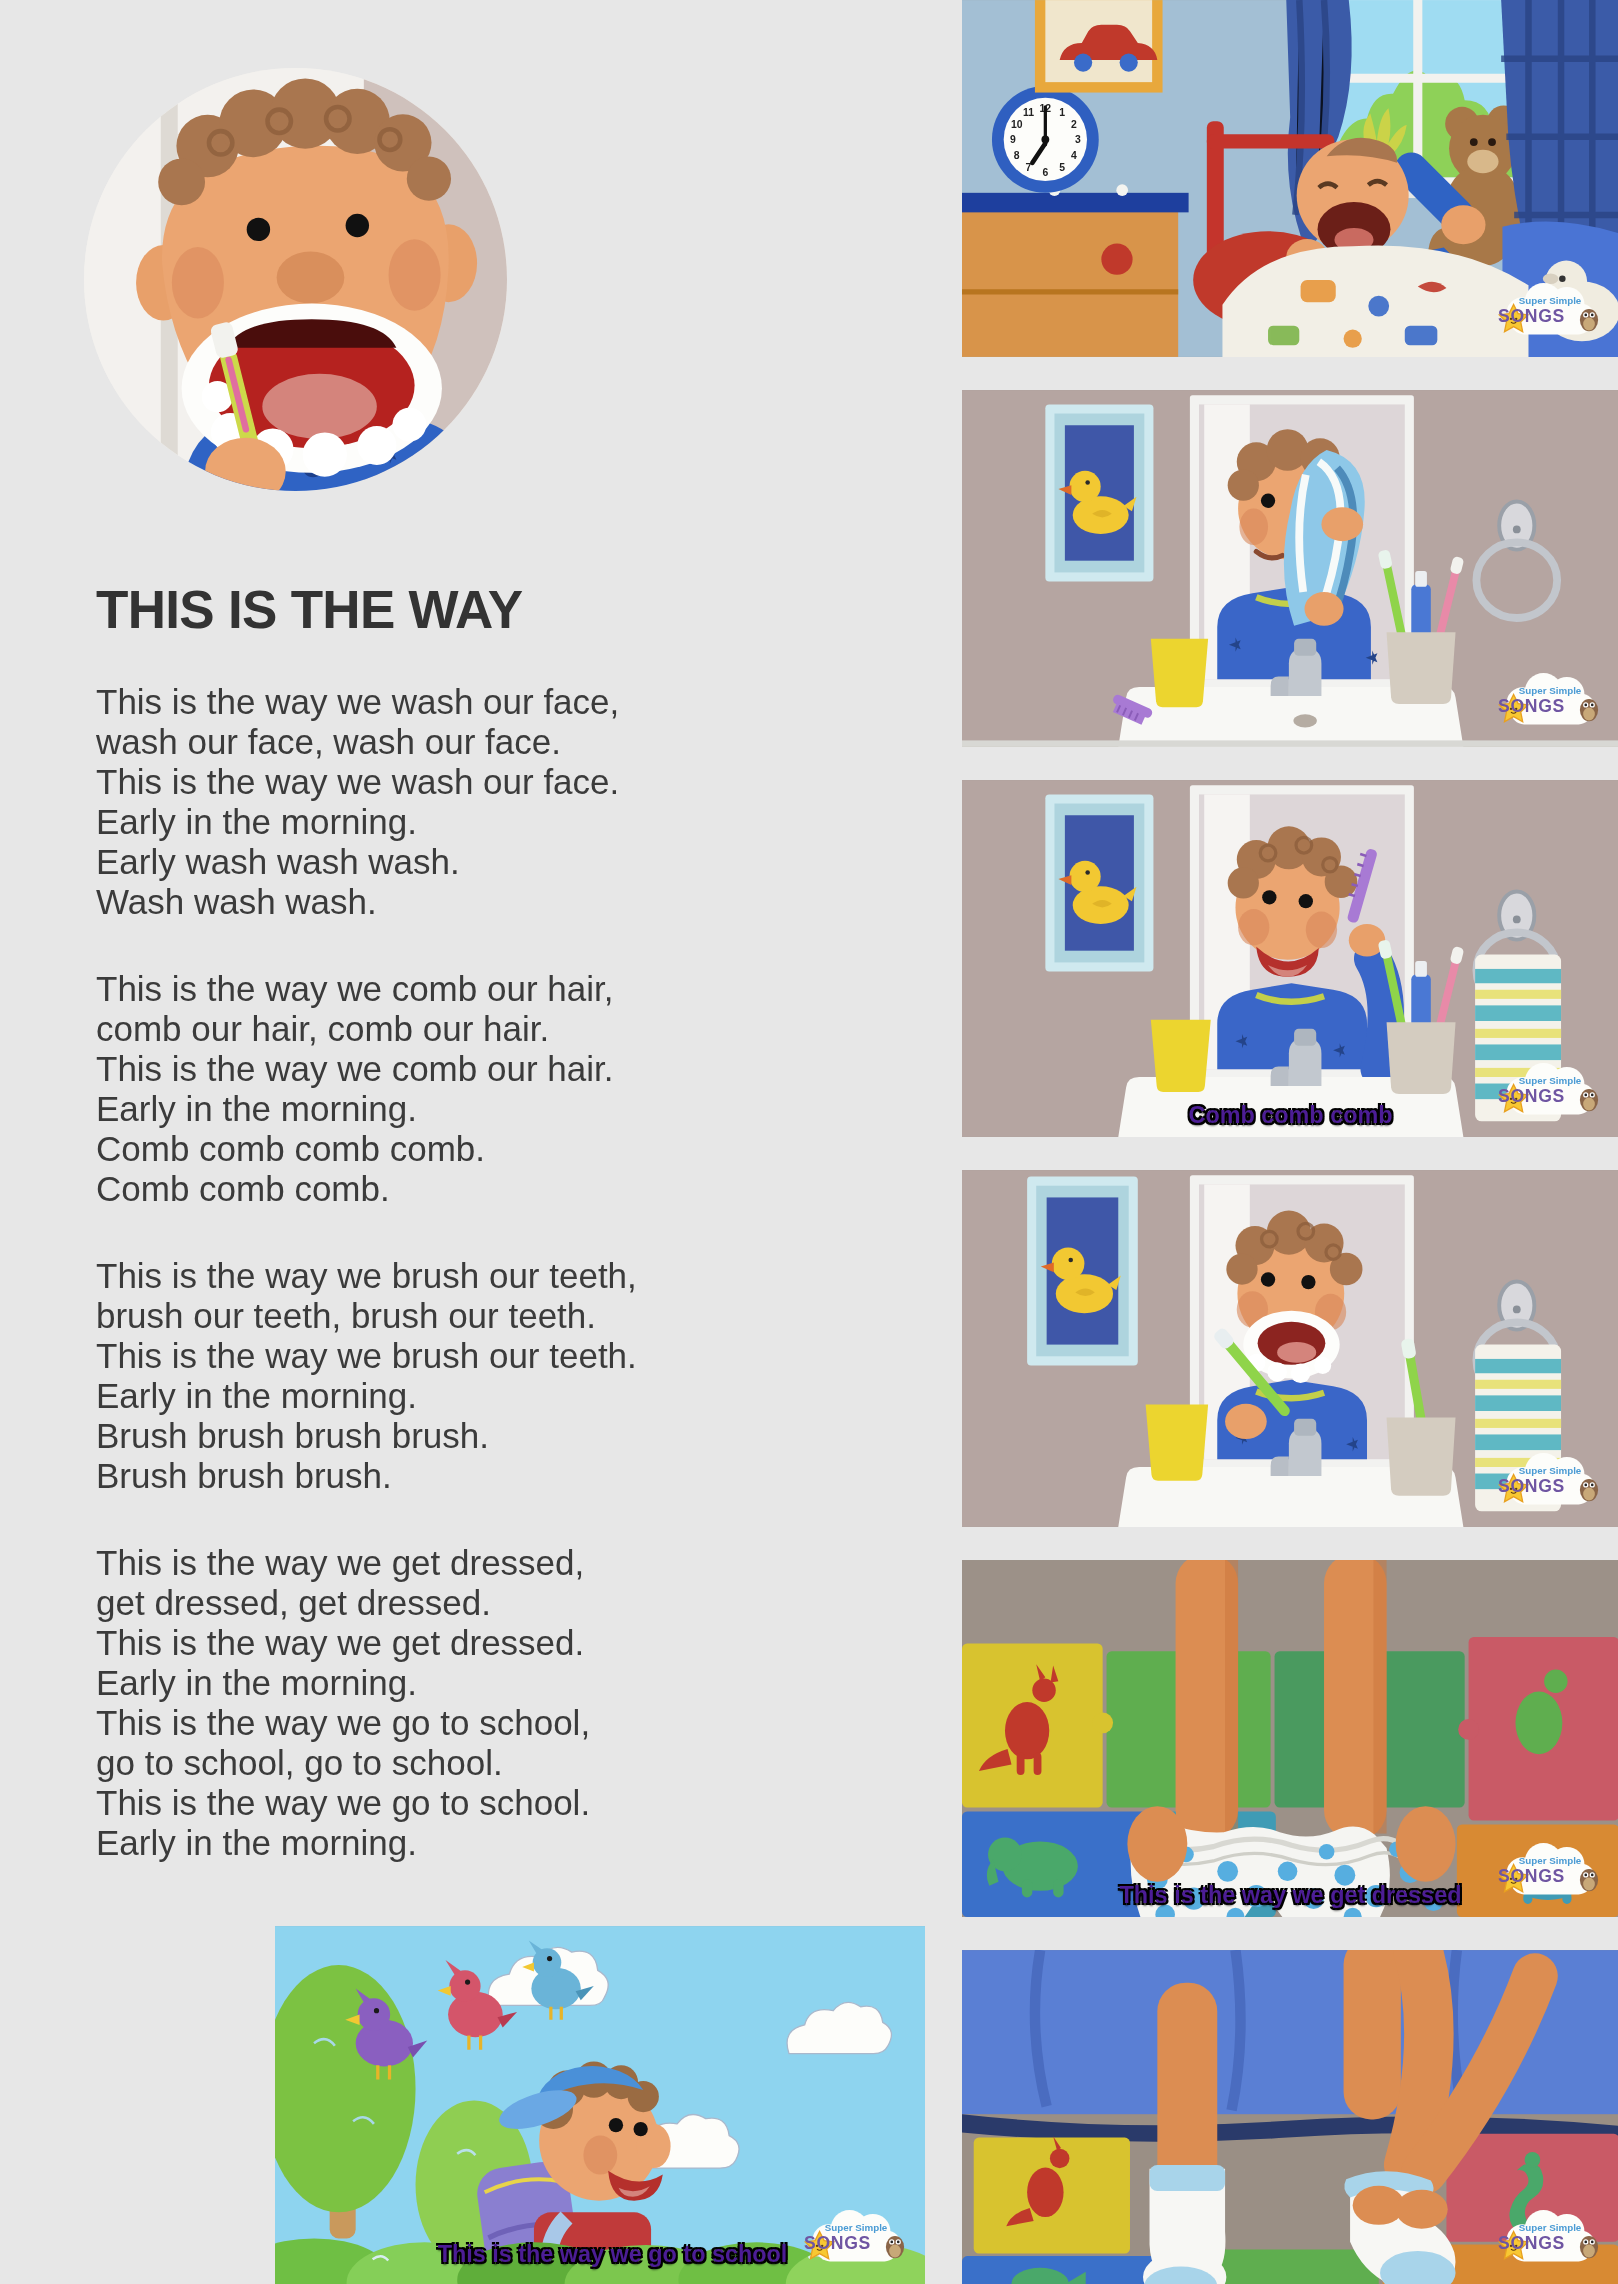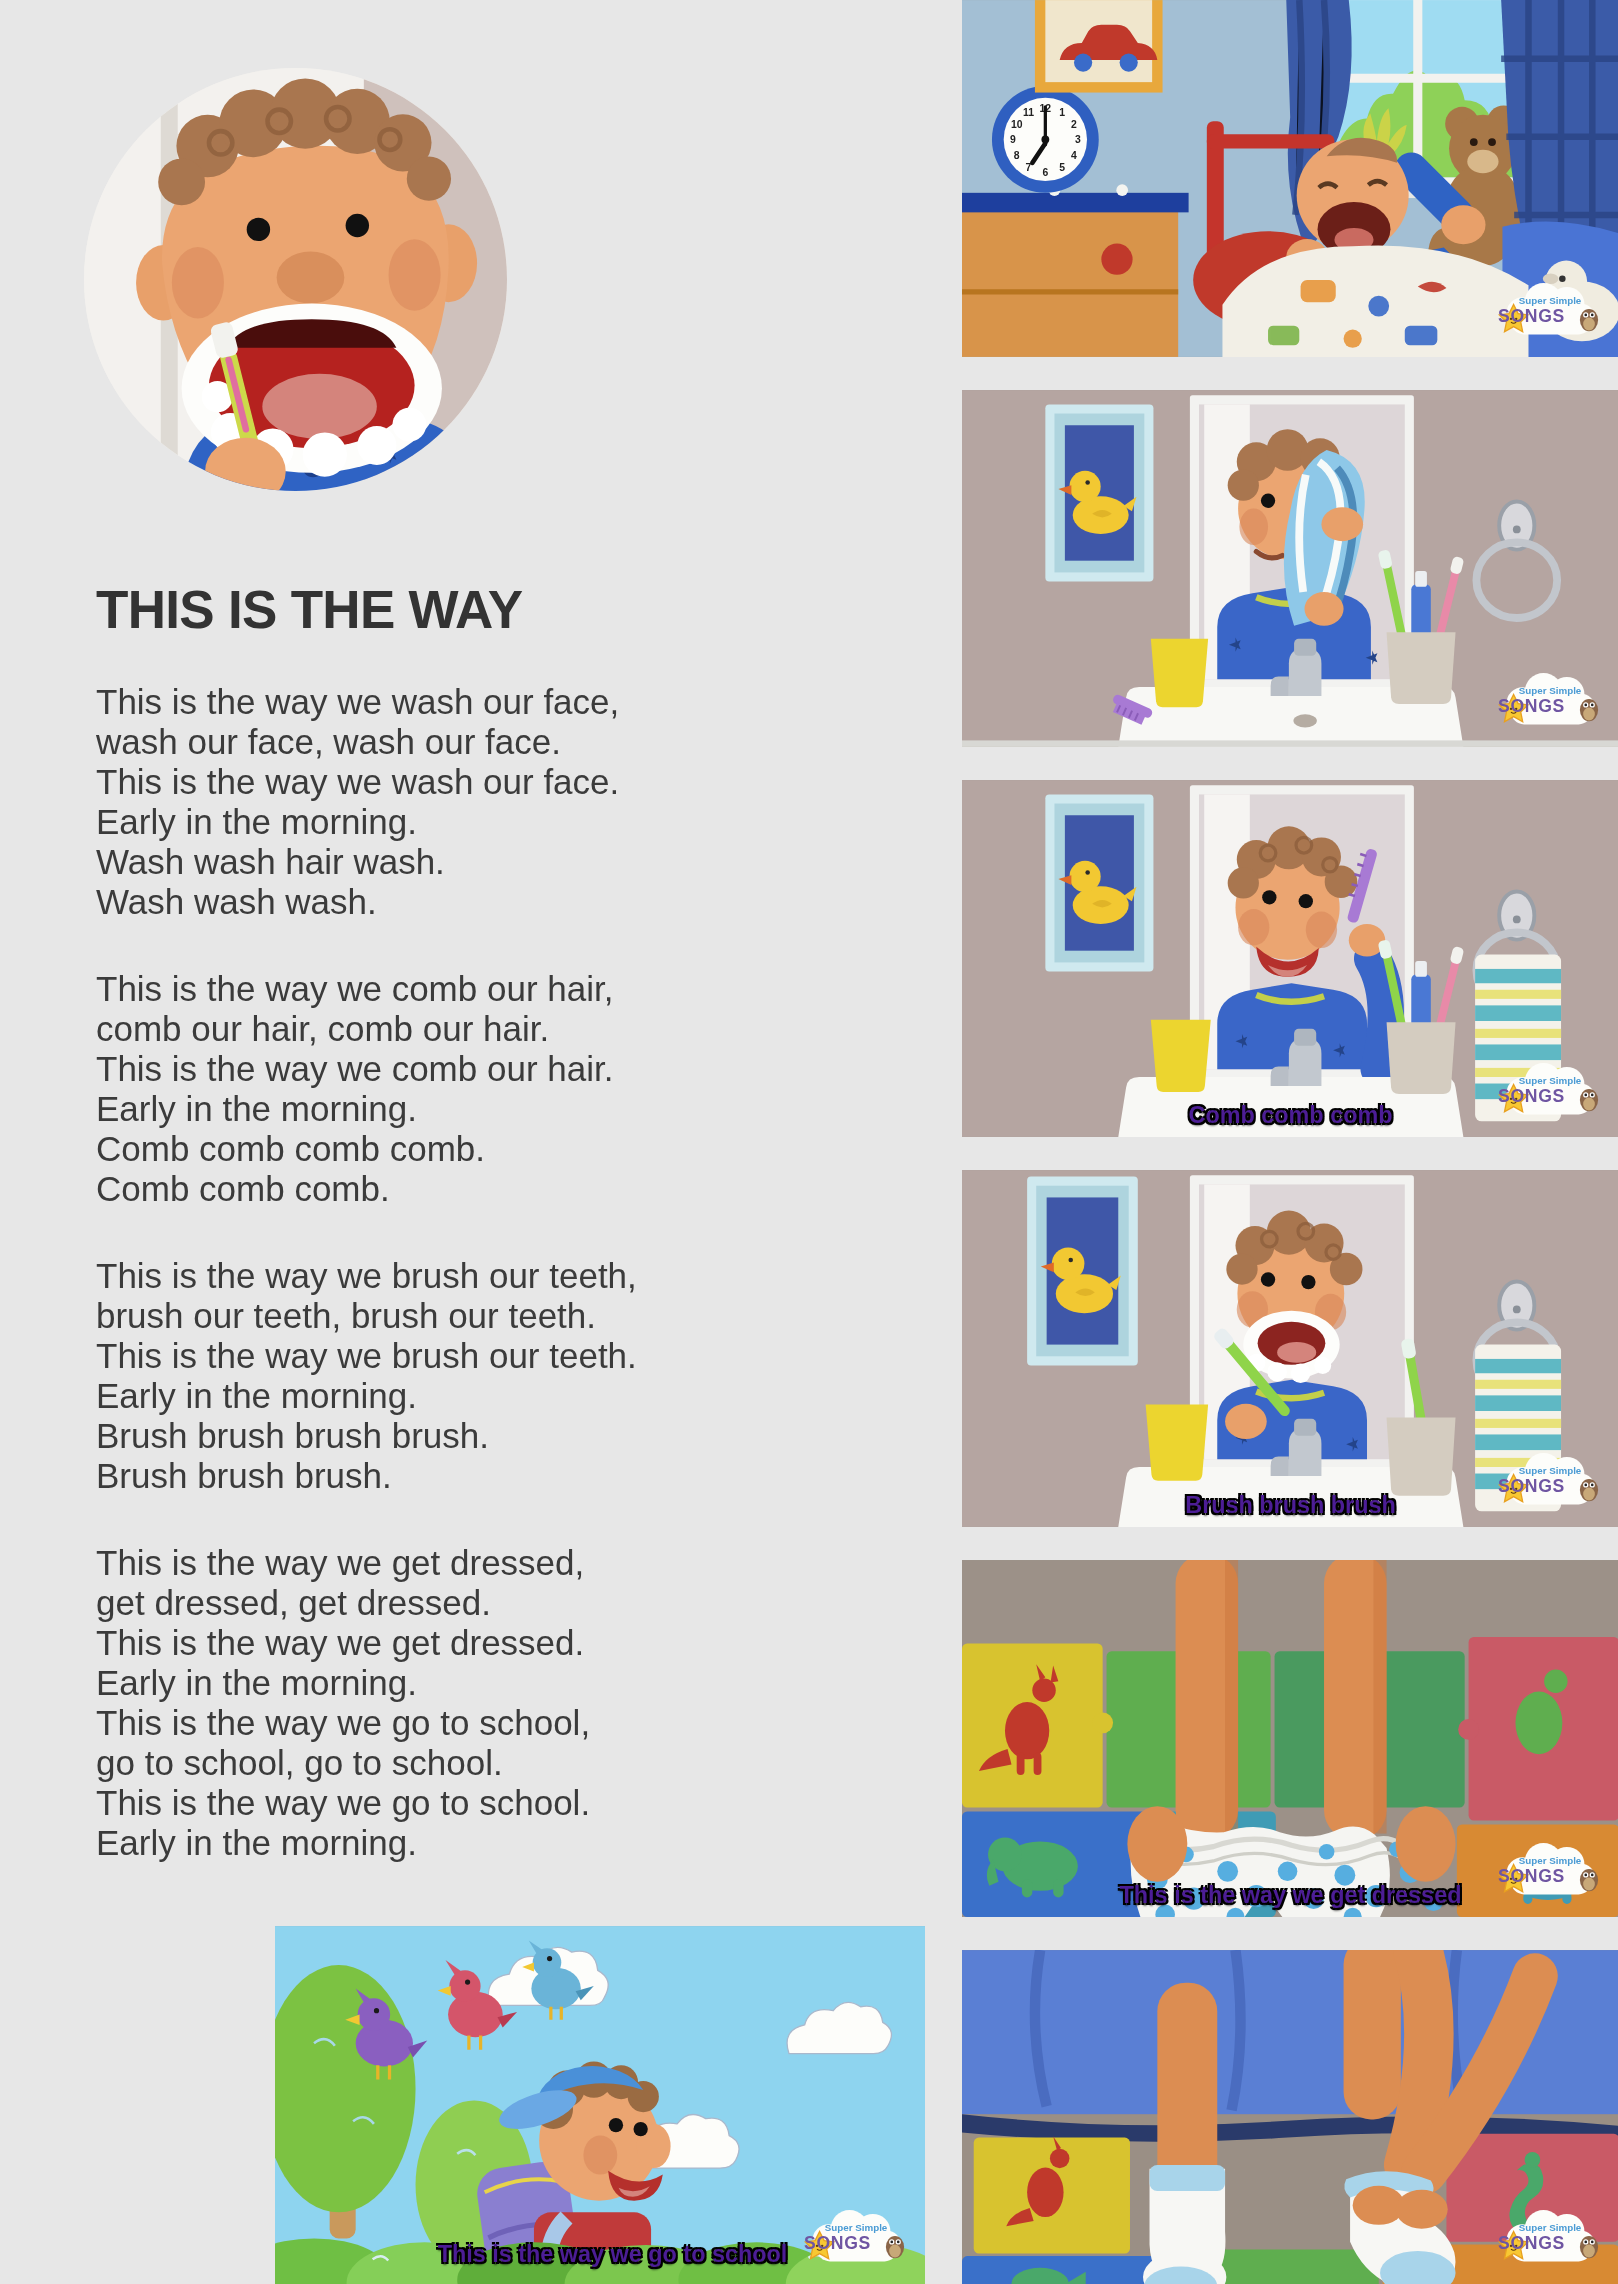--- a/index.html
+++ b/index.html
@@ -104,21 +104,21 @@
   </div>
 
   <h1 class="page-title">THIS IS THE WAY</h1>
 
   <div class="lyrics">
     <p class="stanza">
       <span class="line">This is the way we wash our face,</span>
       <span class="line">wash our face, wash our face.</span>
       <span class="line">This is the way we wash our face.</span>
       <span class="line">Early in the morning.</span>
-      <span class="line">Wash wash hair wash.</span>
+      <span class="line">Early wash wash wash.</span>
       <span class="line">Wash wash wash.</span>
     </p>
     <p class="stanza">
       <span class="line">This is the way we comb our hair,</span>
       <span class="line">comb our hair, comb our hair.</span>
       <span class="line">This is the way we comb our hair.</span>
       <span class="line">Early in the morning.</span>
       <span class="line">Comb comb comb comb.</span>
       <span class="line">Comb comb comb.</span>
     </p>
@@ -598,21 +598,20 @@
       </g>
       <path d="M282,360 h96 l-9,108 q-1,9 -10,9 h-58 q-9,0 -10,-9 z" fill="#ecd52f"></path>
       <g>
         <g transform="rotate(-10 700 360)">
             <rect x="694" y="272" width="14" height="130" rx="6" fill="#8fd44a"></rect>
             <rect x="691" y="258" width="20" height="30" rx="8" fill="#e8f4ec"></rect>
           </g>
         <path d="M652,380 h106 l-7,110 q-1,10 -12,10 h-68 q-11,0 -12,-10 z" fill="#d4ccc0"></path>
       </g>
     </svg>
-    <div class="caption">Brush brush brush</div>
     <div class="logo">
       <svg viewBox="0 0 160 104">
         <g fill="#fdfdfa">
             <circle cx="38" cy="56" r="25"></circle>
             <circle cx="70" cy="38" r="29"></circle>
             <circle cx="106" cy="42" r="27"></circle>
             <circle cx="128" cy="62" r="21"></circle>
             <rect x="20" y="48" width="124" height="40" rx="20"></rect>
           </g>
         <g>

